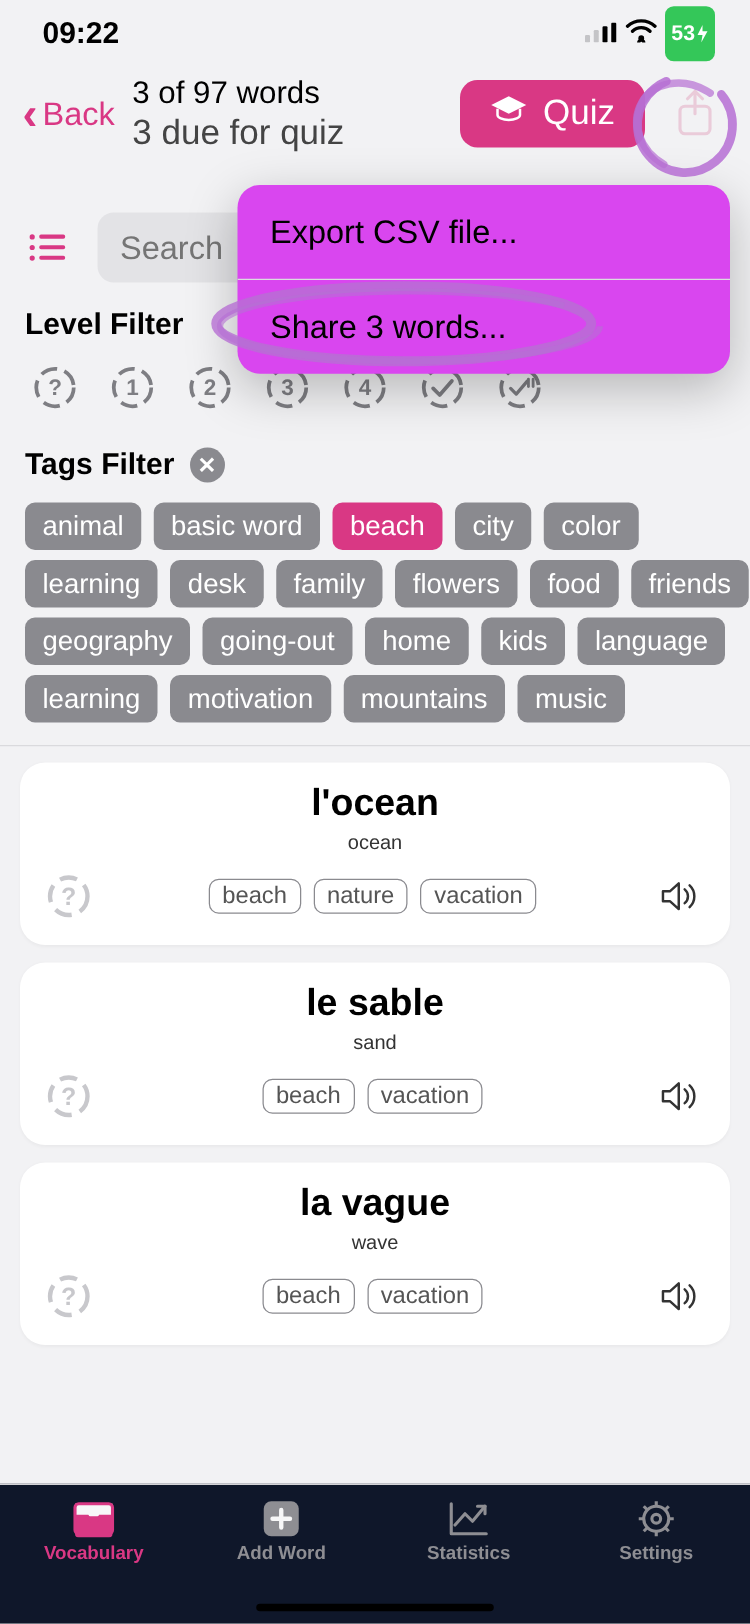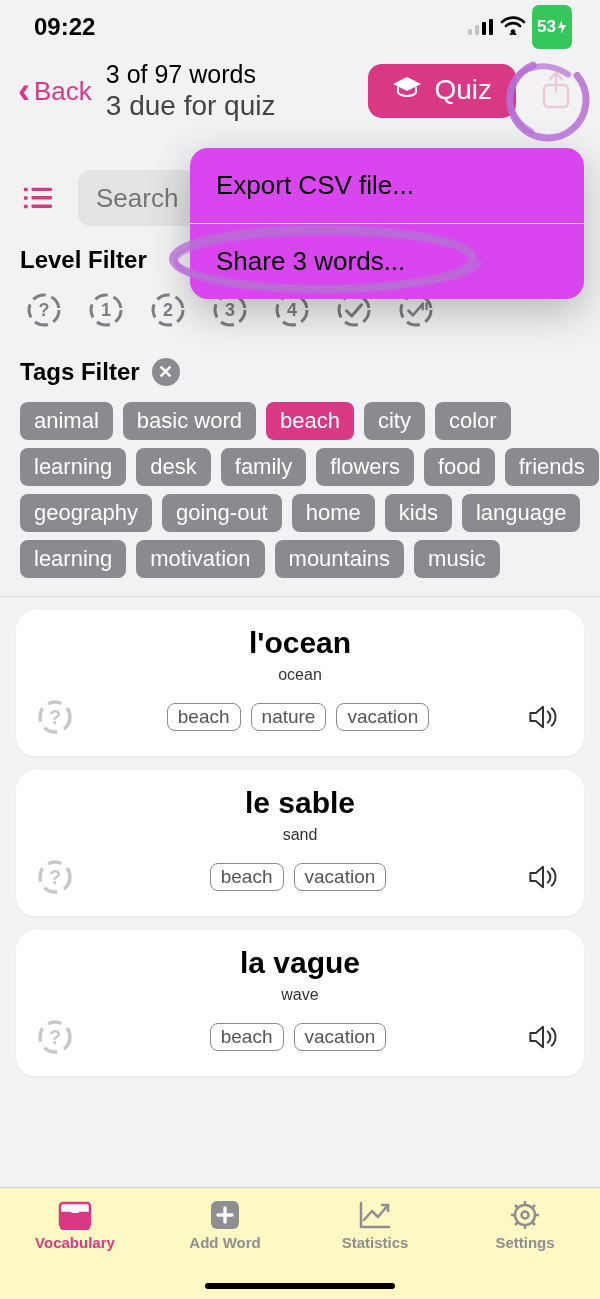--- a/index.html
+++ b/index.html
@@ -145,21 +145,21 @@
   }
 
   
   .hr1 { position:absolute; top:596px; left:0; right:0; height:1px; background:#dadadd; }
 
   
   .tab-bar {
     position:absolute; bottom:0; left:0; right:0;
     height:112px;
     border-top:1px solid #d4d4d7;
-    background:#fef9c3;
+    background:#0f172a;
     display:flex;
   }
   .tab {
     flex:1; display:flex; flex-direction:column; align-items:center; justify-content:flex-start;
     padding-top:10px; gap:2px;
     background:none; border:none;
     color:#8e8e93;
   }
   .tab.active { color:#d93884; }
   .tab-icon { width:38px; height:34px; display:flex; align-items:center; justify-content:center; }

